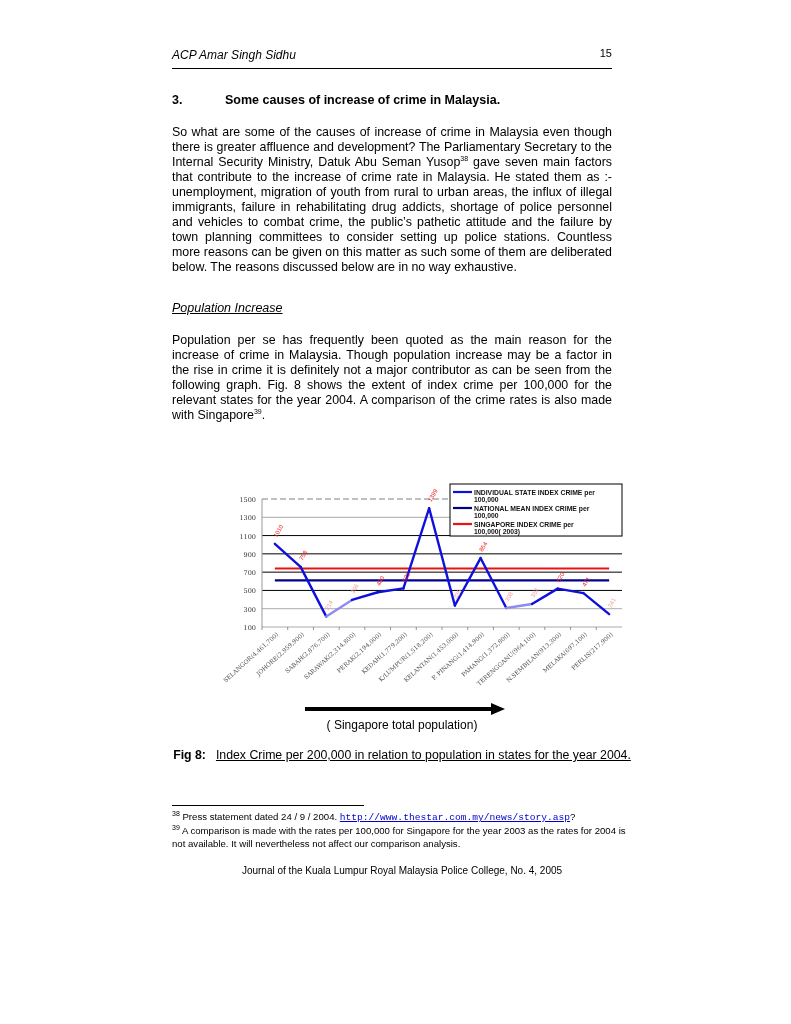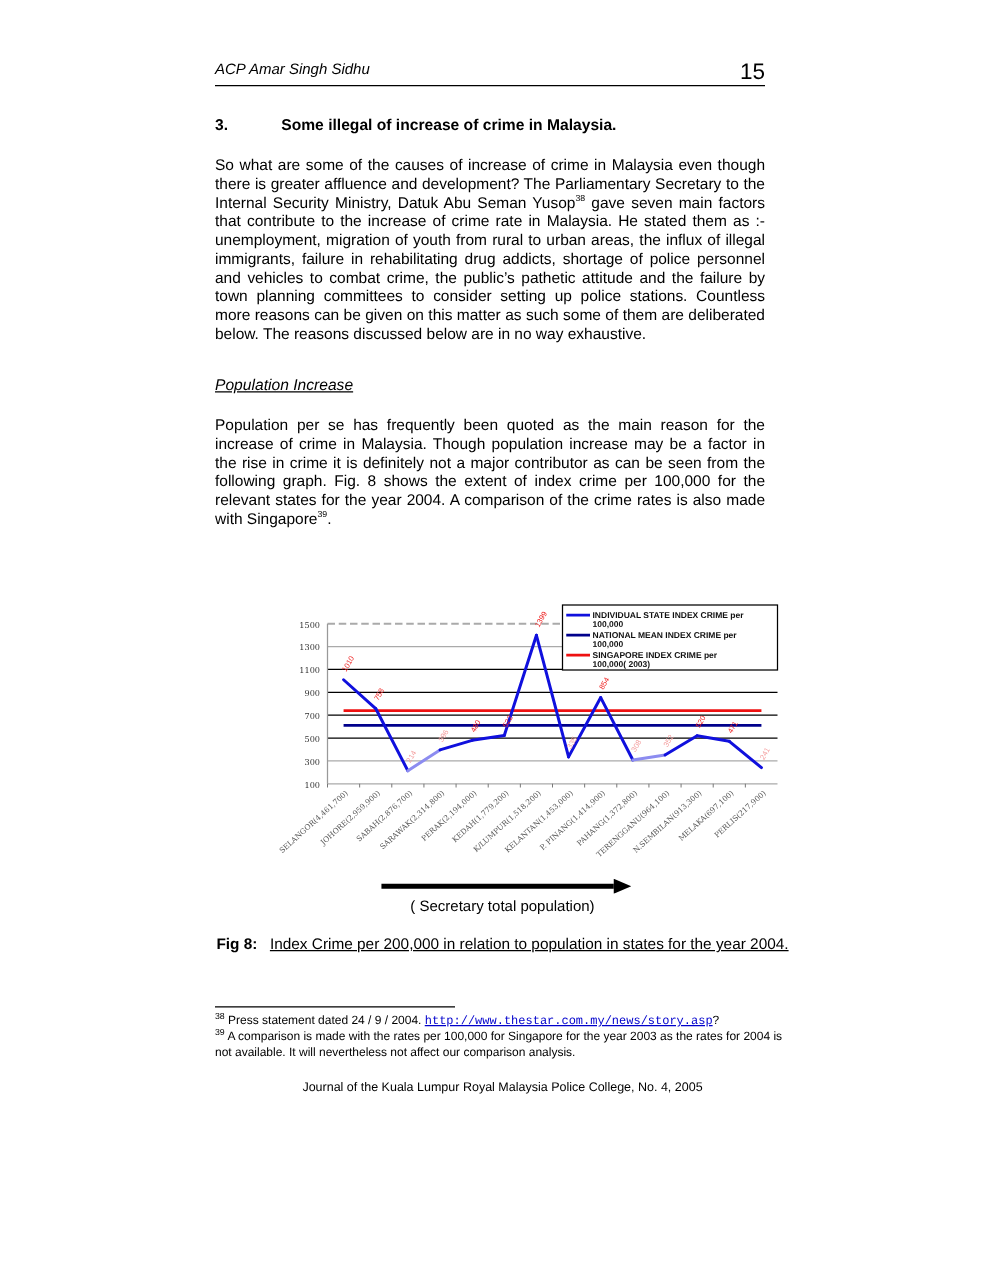--- a/index.html
+++ b/index.html
@@ -1,19 +1,19 @@
 <!DOCTYPE html>
 <html><head>
 <meta charset="utf-8">
 <style>
   html, body { margin:0; padding:0; background:#ffffff; }
   body { width:791px; height:1024px; position:relative; font-family:"Liberation Sans", sans-serif; color:#000; overflow:hidden; }
   .header { position:absolute; left:172px; top:48px; width:440px; height:20px; border-bottom:1.5px solid #000;text-align:right; }
   .header .author { position:absolute; left:0; top:0; font-style:italic; font-size:12px; }
-  .header .pnum { position:absolute; right:0; top:-1px; font-size:18px; }
+  .header .pnum { position:absolute; right:0; top:-1px; font-size:11px; }
   .sec-title { position:absolute; left:172px; top:93px; font-weight:bold; font-size:12.5px; }
   .sec-title .num { display:inline-block; width:53px; }
   .para { position:absolute; left:172px; width:440px; font-size:12.4px; line-height:15px; text-align:justify; }
   .p1 { top:125px; }
   .sub-head { position:absolute; left:172px; top:301px; font-weight:normal; font-style:italic; text-decoration:underline; font-size:12.5px; }
   .p2 { top:333px; }
   sup { font-size:7px; line-height:0; }
   .chart { position:absolute; left:185px; top:480px; width:440px; height:230px; }
   .arrow { position:absolute; left:305px; top:703px; width:200px; height:12px; }
   .arrow-caption { position:absolute; left:172px; top:718px; width:460px; text-align:center; font-size:12px; }
@@ -27,21 +27,21 @@
 </style>
 </head>
 <body>
 
 <div class="header">
   <span class="author">ACP Amar Singh Sidhu</span>
   <span class="pnum">15</span>
 </div>
 
 <div class="sec-title">
-  <span class="num">3.</span><span>Some illegal of increase of crime in Malaysia.</span>
+  <span class="num">3.</span><span>Some causes of increase of crime in Malaysia.</span>
 </div>
 
 <div class="para p1"><span>So what are some of the causes of increase of crime in Malaysia even though there is greater affluence and development? The Parliamentary Secretary to the Internal Security Ministry, Datuk Abu Seman Yusop</span><sup>38</sup><span> gave seven main factors that contribute to the increase of crime rate in Malaysia. He stated them as :- unemployment, migration of youth from rural to urban areas, the influx of illegal immigrants, failure in rehabilitating drug addicts, shortage of police personnel and vehicles to combat crime, the public’s pathetic attitude and the failure by town planning committees to consider setting up police stations. Countless more reasons can be given on this matter as such some of them are deliberated below. The reasons discussed below are in no way exhaustive.</span></div>
 
 <div class="sub-head">Population Increase</div>
 
 <div class="para p2"><span>Population per se has frequently been quoted as the main reason for the increase of crime in Malaysia. Though population increase may be a factor in the rise in crime it is definitely not a major contributor as can be seen from the following graph. Fig. 8 shows the extent of index crime per 100,000 for the relevant states for the year 2004. A comparison of the crime rates is also made with Singapore</span><sup>39</sup><span>.</span></div>
 
 <svg class="chart" id="chart" viewBox="0 0 440 230" xmlns="http://www.w3.org/2000/svg">
     <line x1="77" x2="437" y1="147" y2="147" stroke="#aaa" stroke-width="1" stroke-dasharray=""></line>
@@ -127,21 +127,21 @@
     <text x="289" y="37.5" font-size="6.8" font-family="&quot;Liberation Sans&quot;, sans-serif" font-weight="bold" fill="#111">100,000</text>
     <line x1="268" x2="287" y1="44" y2="44" stroke="#ee1111" stroke-width="2.2"></line>
     <text x="289" y="46.5" font-size="6.8" font-family="&quot;Liberation Sans&quot;, sans-serif" font-weight="bold" fill="#111">SINGAPORE INDEX CRIME per</text>
     <text x="289" y="53.5" font-size="6.8" font-family="&quot;Liberation Sans&quot;, sans-serif" font-weight="bold" fill="#111">100,000( 2003)</text>
   </svg>
 
 <svg class="arrow" viewBox="0 0 200 12">
   <rect x="0" y="4" width="186" height="4" fill="#000"></rect>
   <polygon points="186,0 200,6 186,12" fill="#000"></polygon>
 </svg>
-<div class="arrow-caption">( Secretary total population)</div>
+<div class="arrow-caption">( Singapore total population)</div>
 
 <div class="fig-caption">
   <span class="lbl">Fig 8:</span><span class="txt">Index Crime per 200,000 in relation to population in states for the year 2004.</span>
 </div>
 
 <div class="fn-rule"></div>
 <div class="footnotes">
   <div><sup>38</sup> <span>Press statement dated 24 / 9 / 2004.  </span><a>http://www.thestar.com.my/news/story.asp</a><span>?</span></div>
   <div><sup>39</sup> <span>A comparison is made with the rates per 100,000 for Singapore for the year 2003 as the rates for 2004 is not available. It will nevertheless not affect our comparison analysis.</span></div>
 </div>

